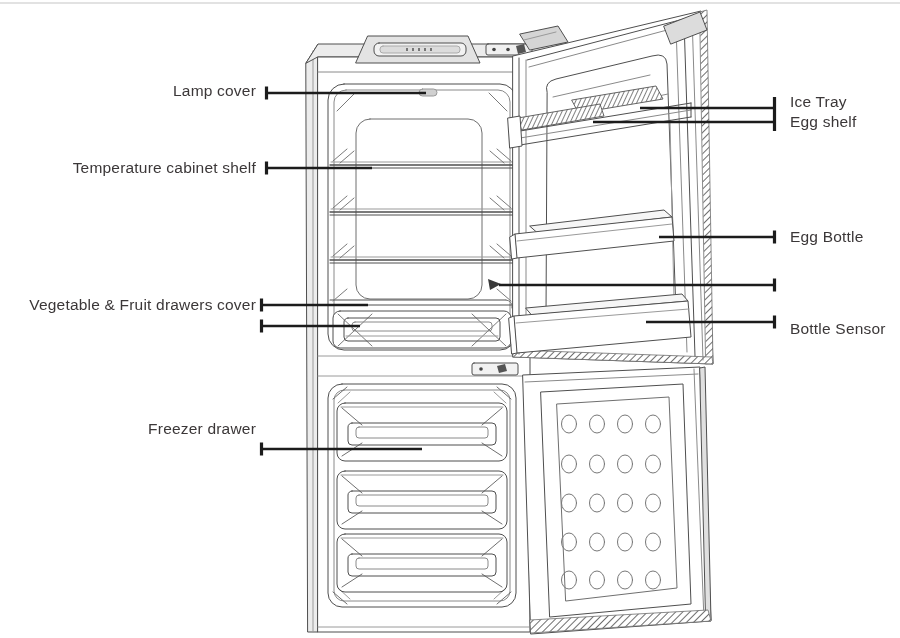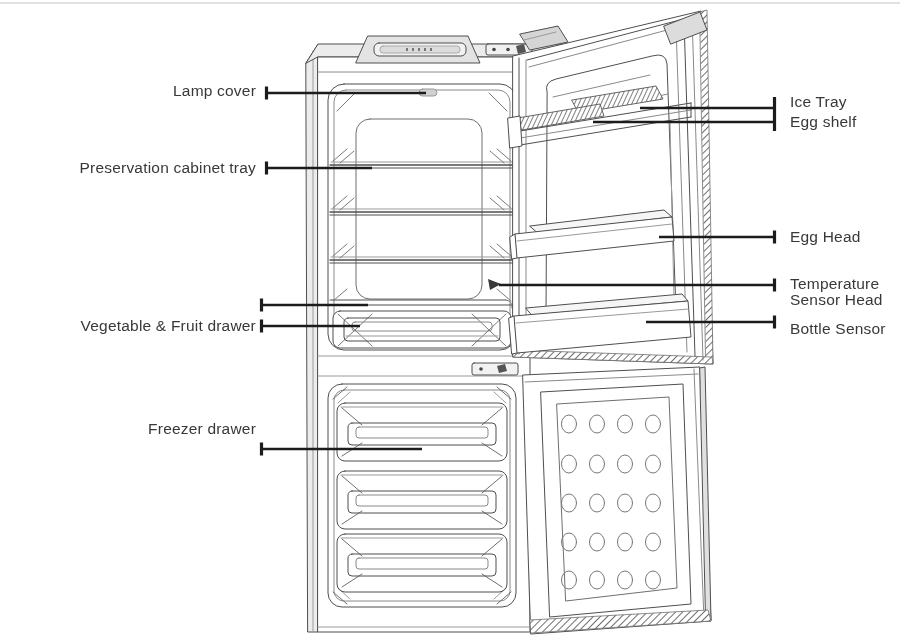--- a/index.html
+++ b/index.html
@@ -312,26 +312,22 @@
           <line x1="774.5" y1="278.5" x2="774.5" y2="291.5" stroke-width="3.2"></line>
         </g>
       <g>
           <line x1="646" y1="322" x2="774" y2="322"></line>
           <line x1="774.5" y1="315.5" x2="774.5" y2="328.5" stroke-width="3.2"></line>
         </g>
     </g>
   </svg>
 
   <div class="lbl lbl-left" style="top:91px">Lamp cover</div>
-  <div class="lbl lbl-left" style="top:168px">Preservation cabinet tray</div>
-  <div class="lbl lbl-left" style="top:326px">Vegetable &amp; Fruit drawer</div>
+  <div class="lbl lbl-left" style="top:168px">Temperature cabinet shelf</div>
+  <div class="lbl lbl-left" style="top:305px">Vegetable &amp; Fruit drawers cover</div>
   <div class="lbl lbl-left" style="top:429px">Freezer drawer</div>
 
   <div class="lbl lbl-right" style="top:102px">Ice Tray</div>
   <div class="lbl lbl-right" style="top:122px">Egg shelf</div>
-  <div class="lbl lbl-right" style="top:237px">Egg Head</div>
-  <div class="lbl lbl-right lbl-two" style="top:292px">
-    <span>Temperature</span>
-    <span>Sensor Head</span>
-  </div>
+  <div class="lbl lbl-right" style="top:237px">Egg Bottle</div>
   <div class="lbl lbl-right" style="top:329px">Bottle Sensor</div>
 
 </div>
 
 </body></html>

